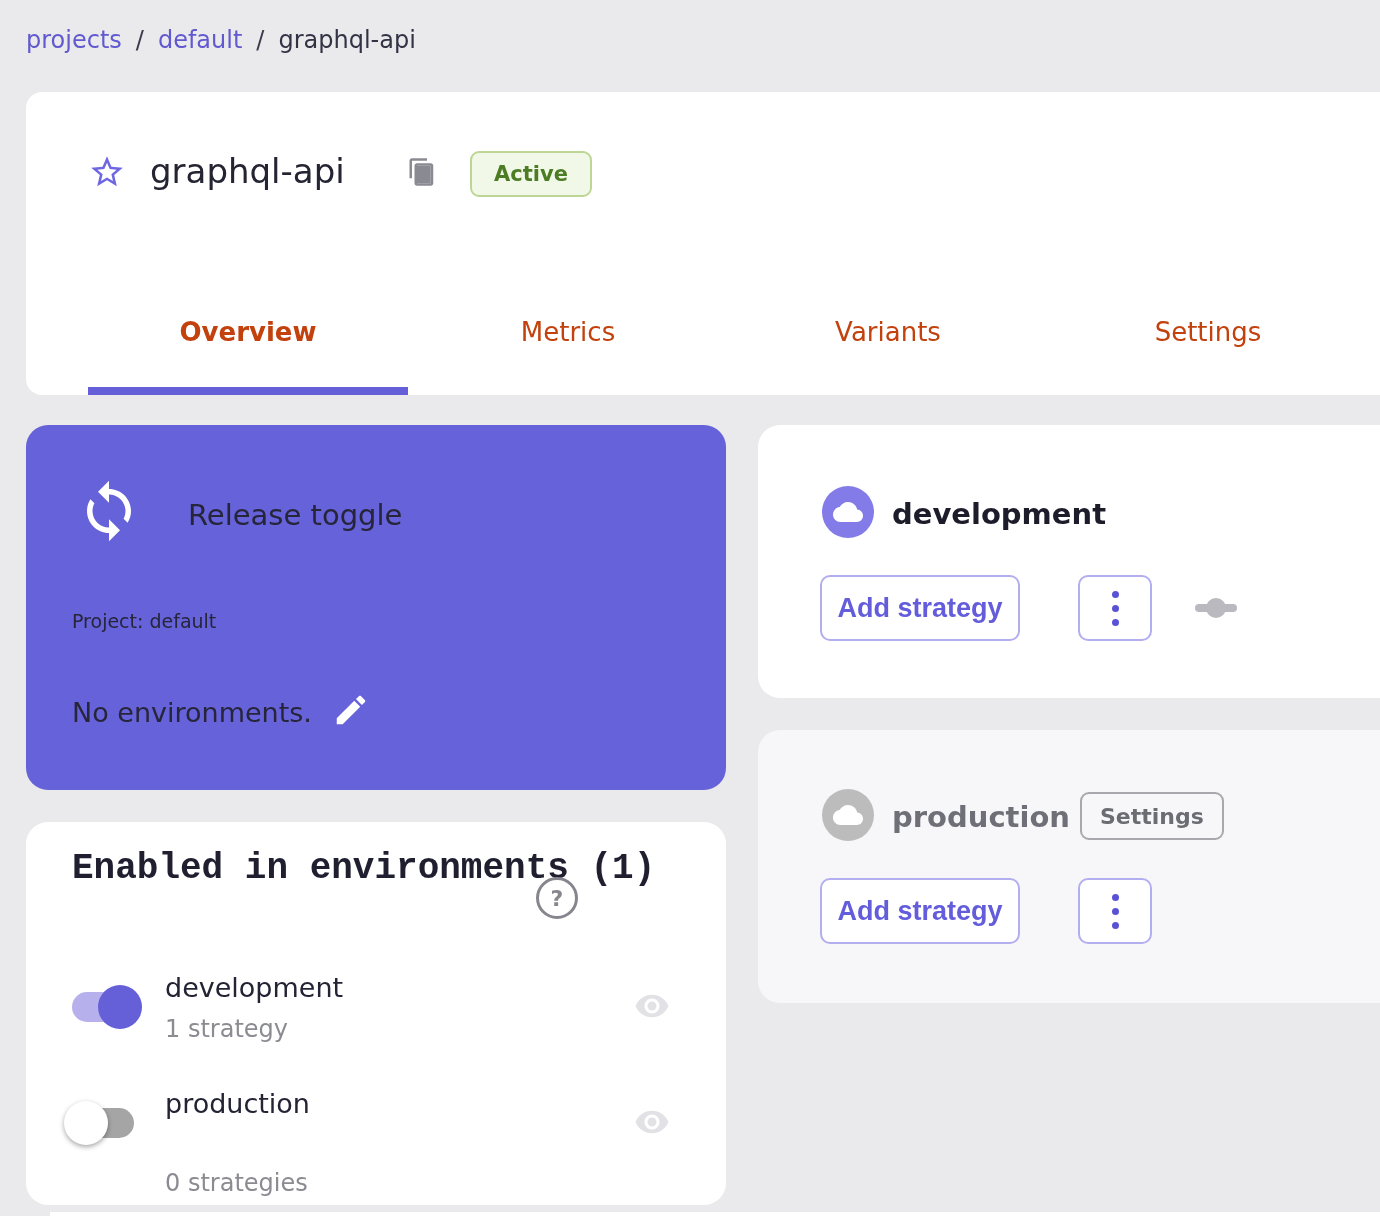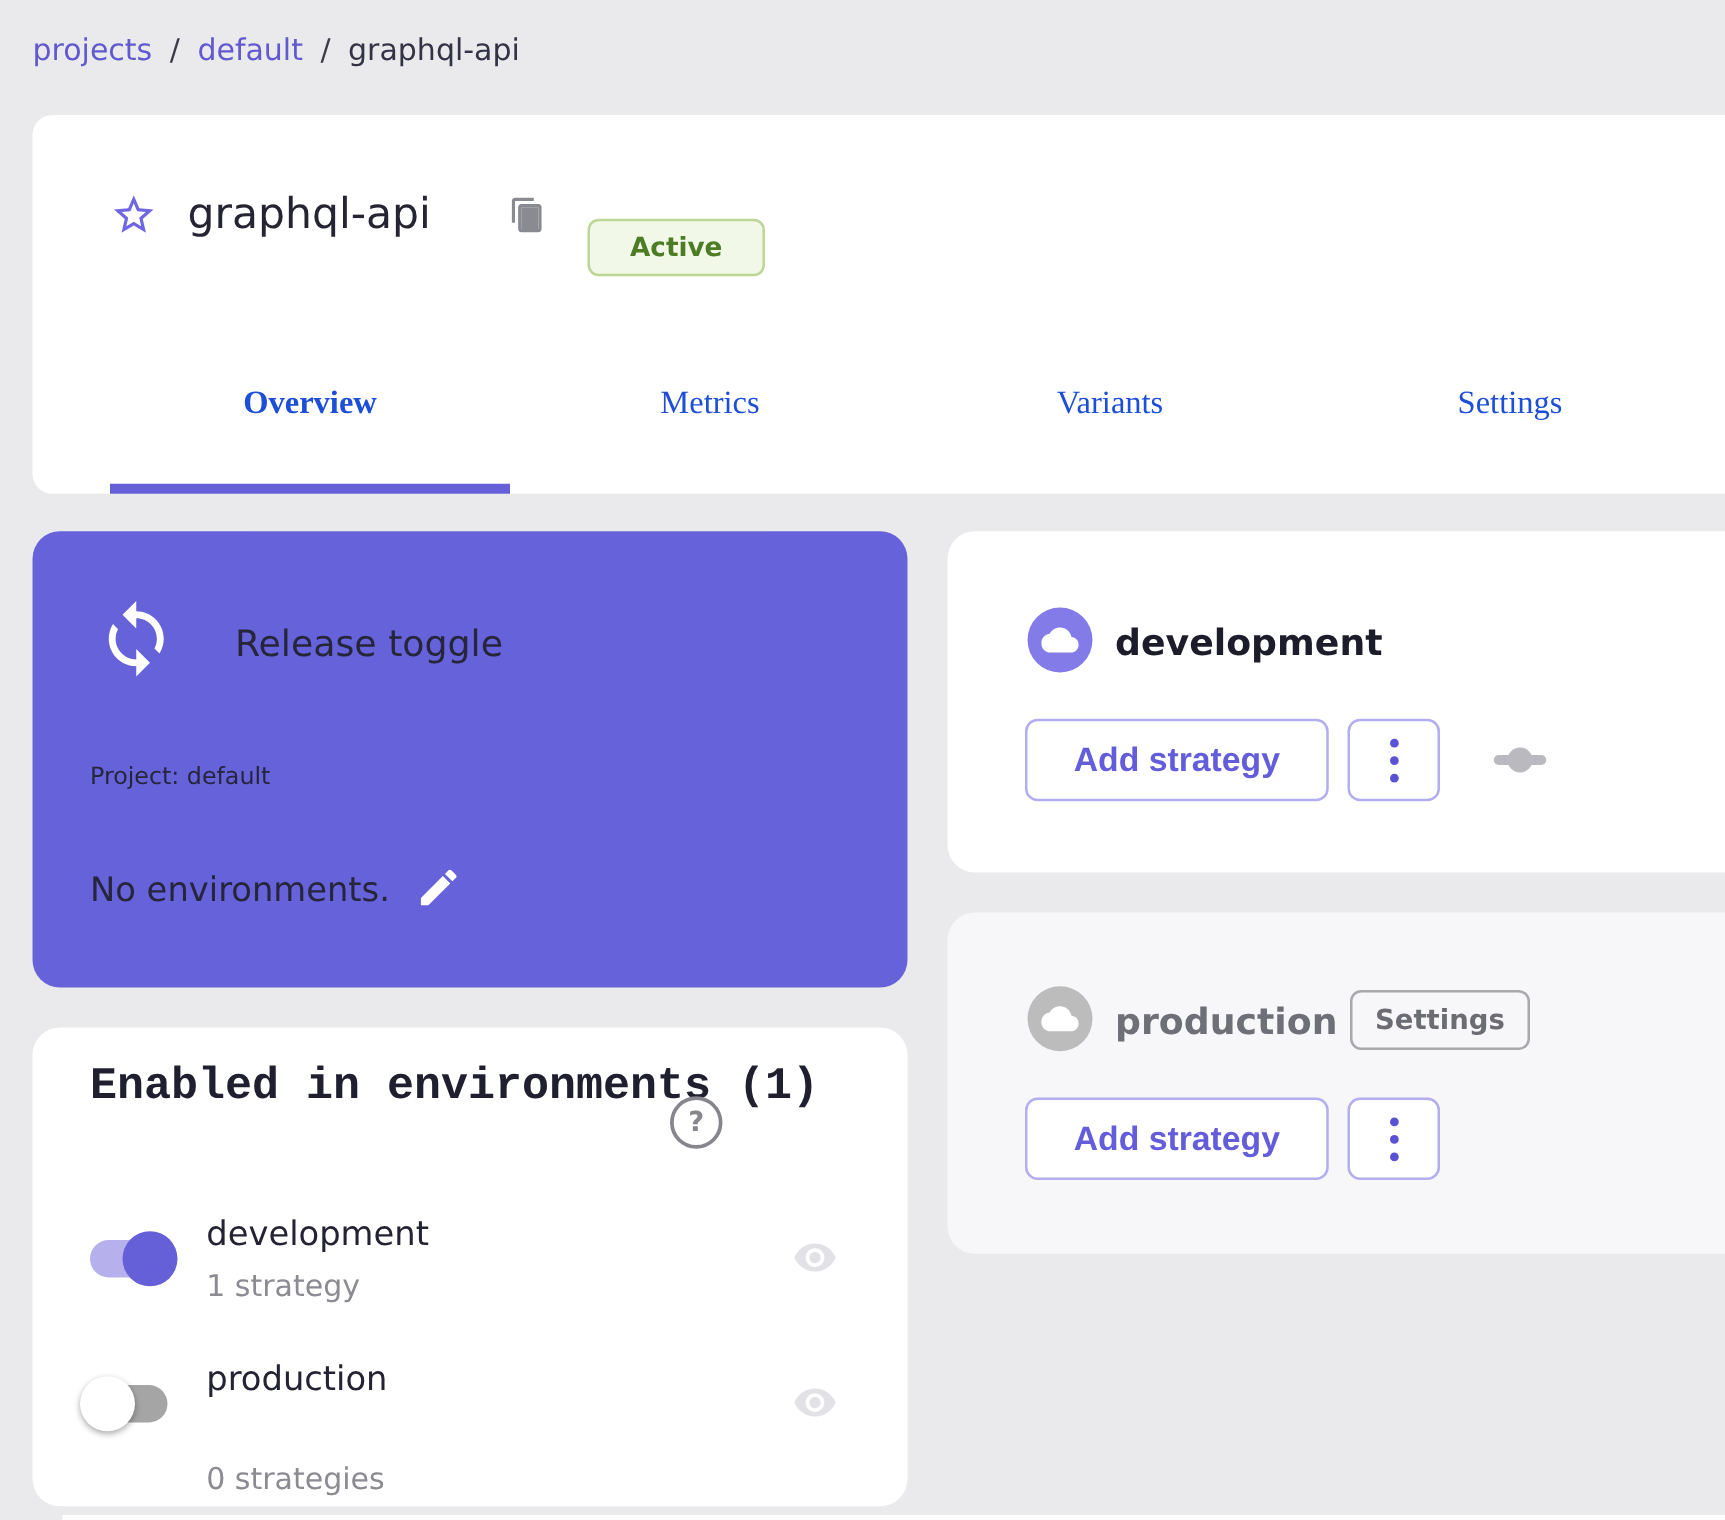--- a/index.html
+++ b/index.html
@@ -17,28 +17,28 @@
   .crumb-link{color:#6159cf;cursor:pointer;}
   .crumb-sep{color:#3c3b4b;}
   .crumb-current{color:#343346;}
 
   
   .header-card{left:26px;top:92px;width:1374px;height:303px;background:#ffffff;border-radius:16px 0 0 16px;}
   .star-icon{left:88px;top:153px;width:38px;height:38px;}
   .feature-title{left:150px;top:151px;font-size:34px;font-weight:500;color:#252433;}
   .copy-icon{left:407px;top:157px;width:30px;height:30px;cursor:pointer;}
   .status-badge{
-    left:470px;top:151px;height:42px;padding:0 32px;
+    left:470px;top:151px;height:42px;padding:0 22px;
     background:#f1f8e7;border:2px solid #bdd695;border-radius:9px;
-    display:flex;align-items:center;font-size:21px;font-weight:bold;color:#4c7c24;margin-top:24px;
-  }
-
-  
-  .tab{top:257px;width:320px;height:130px;display:flex;align-items:center;justify-content:center;
-       font-size:26px;color:#1d4ed8;cursor:pointer;font-family:Liberation Serif, serif;}
+    display:flex;align-items:center;font-size:21px;font-weight:bold;color:#4c7c24;
+  }
+
+  
+  .tab{top:267px;width:320px;height:130px;display:flex;align-items:center;justify-content:center;
+       font-size:26px;color:#c2410c;cursor:pointer;}
   .tab-0{left:88px;font-weight:bold;}
   .tab-1{left:408px;}
   .tab-2{left:728px;}
   .tab-3{left:1048px;}
   .tab-indicator{left:88px;top:387px;width:320px;height:8px;background:#6560d8;}
 
   
   .release-card{left:26px;top:425px;width:700px;height:365px;background:#6662d9;border-radius:22px;color:#fff;}
   .refresh-icon{left:76px;top:478px;width:66px;height:66px;}
   .release-type{left:188px;top:498px;font-size:29px;}
@@ -55,21 +55,21 @@
   .cloud-prod{left:822px;top:789px;background:#bcbcbc;}
   .env-name{font-size:29px;font-weight:bold;}
   .env-name-dev{left:892px;top:497px;color:#1d1c2b;}
   .env-name-prod{left:892px;top:800px;color:#6f6f78;}
   .disabled-badge{
     left:1080px;top:792px;height:44px;padding:0 18px;
     border:2px solid #a8a8ad;border-radius:9px;background:transparent;
     display:flex;align-items:center;font-size:22px;font-weight:bold;color:#6c6c73;
   }
   .btn-strategy{
-    width:243px;height:66px;border:2px solid #b3aeef;border-radius:10px;background:#fff;
+    width:200px;height:66px;border:2px solid #b3aeef;border-radius:10px;background:#fff;
     display:flex;align-items:center;justify-content:center;
     font-size:27px;font-weight:bold;color:#635cdb;cursor:pointer;
   }
   .btn-strategy-dev{left:820px;top:575px;}
   .btn-strategy-prod{left:820px;top:878px;}
   .btn-kebab{
     width:74px;height:66px;border:2px solid #b3aeef;border-radius:10px;background:#fff;
     display:flex;flex-direction:column;align-items:center;justify-content:center;gap:7px;cursor:pointer;
   }
   .btn-kebab-dev{left:1078px;top:575px;}

